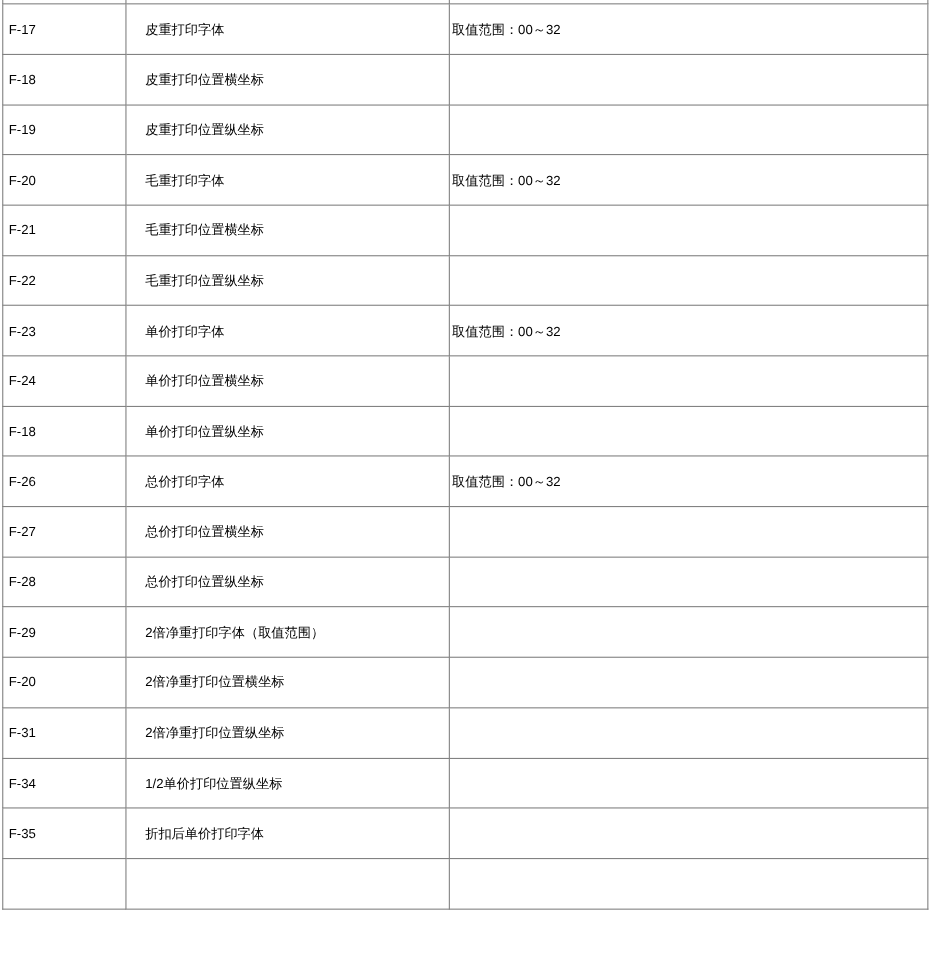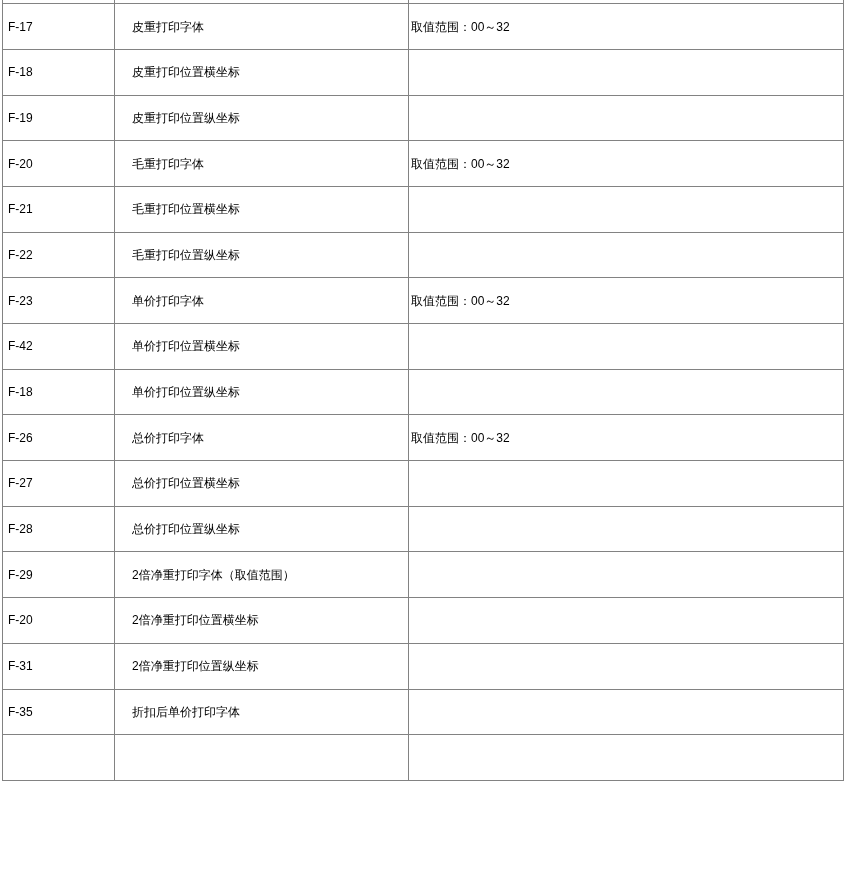--- a/index.html
+++ b/index.html
@@ -84,21 +84,21 @@
         <td class="c1">F-22</td>
         <td class="c2">毛重打印位置纵坐标</td>
         <td class="c3"></td>
       </tr>
         <tr>
         <td class="c1">F-23</td>
         <td class="c2">单价打印字体</td>
         <td class="c3">取值范围：00～32</td>
       </tr>
         <tr>
-        <td class="c1">F-42</td>
+        <td class="c1">F-24</td>
         <td class="c2">单价打印位置横坐标</td>
         <td class="c3"></td>
       </tr>
         <tr>
         <td class="c1">F-18</td>
         <td class="c2">单价打印位置纵坐标</td>
         <td class="c3"></td>
       </tr>
         <tr>
         <td class="c1">F-26</td>
@@ -124,20 +124,25 @@
         <td class="c1">F-20</td>
         <td class="c2">2倍净重打印位置横坐标</td>
         <td class="c3"></td>
       </tr>
         <tr>
         <td class="c1">F-31</td>
         <td class="c2">2倍净重打印位置纵坐标</td>
         <td class="c3"></td>
       </tr>
         <tr>
+        <td class="c1">F-34</td>
+        <td class="c2">1/2单价打印位置纵坐标</td>
+        <td class="c3"></td>
+      </tr>
+        <tr>
         <td class="c1">F-35</td>
         <td class="c2">折扣后单价打印字体</td>
         <td class="c3"></td>
       </tr>
       <tr>
         <td class="c1"></td>
         <td class="c2"></td>
         <td class="c3"></td>
       </tr>
     </tbody>

